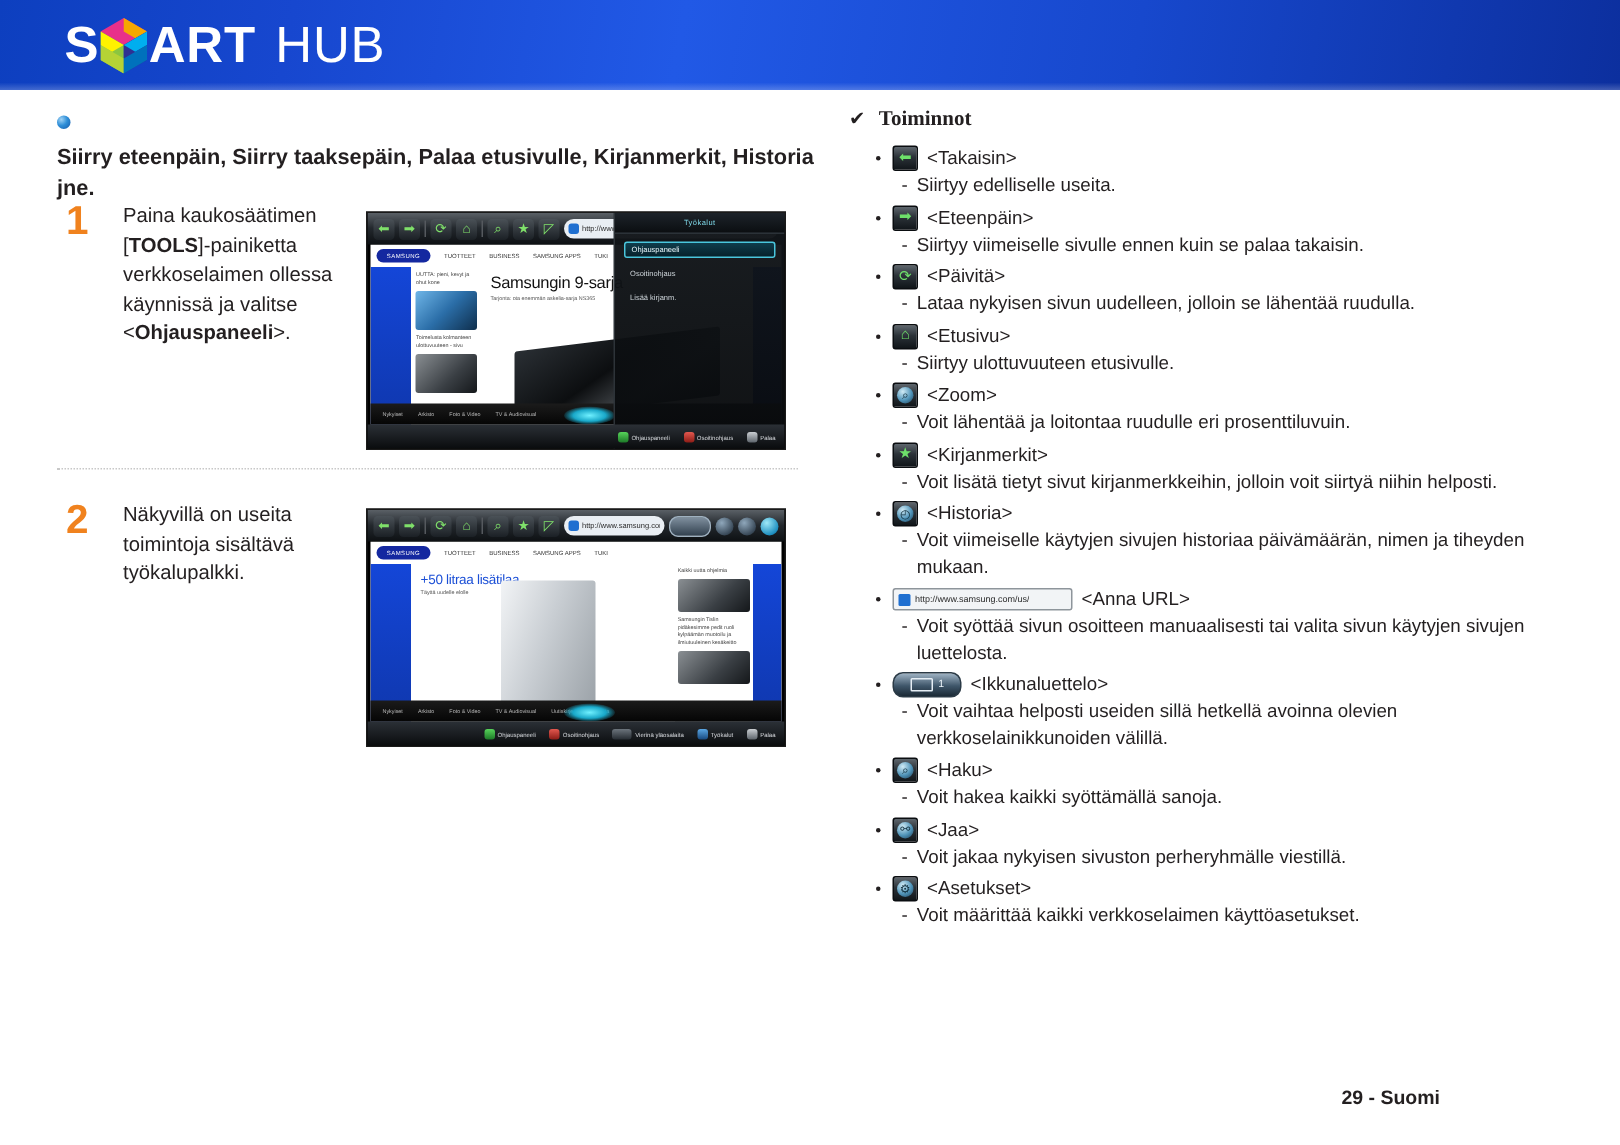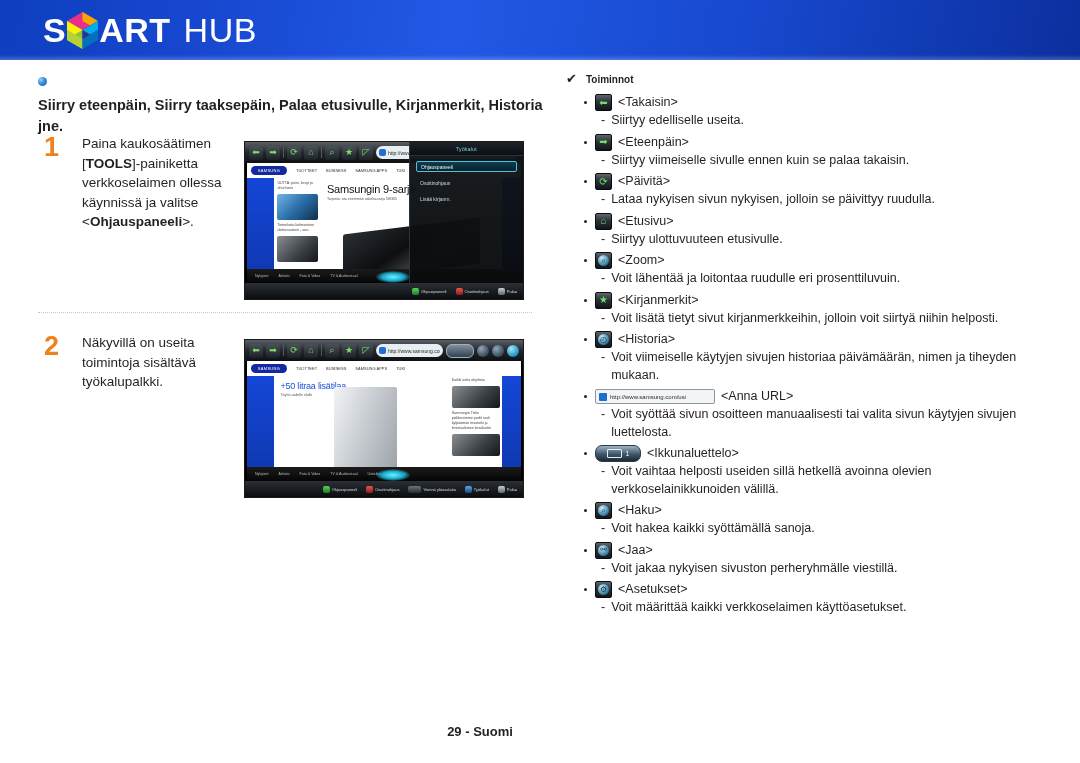--- a/index.html
+++ b/index.html
@@ -178,21 +178,21 @@
   }
   .tools-item.sel{
     background:linear-gradient(180deg,#0e3d4c 0%,#07212b 100%);
     border:1px solid #49c6dd;border-radius:2px;color:#eaf7fb;
   }
 
   
   .rcol{position:absolute;left:566px;top:72px;width:478px;}
   .rhead{display:flex;gap:9px;align-items:baseline;margin-bottom:9px;}
   .check{font-size:13px;color:#231f20;line-height:1;}
-  .rhead-title{font-size:10px;font-weight:600;color:#231f20;}
+  .rhead-title{font-size:14px;font-weight:600;color:#231f20;font-family:Liberation Serif, serif;}
 
   .feat{margin:0 0 0 18px;}
   .feat-row{display:flex;align-items:center;gap:6px;margin-top:2px;}
   .feat-dot{width:3px;height:3px;border-radius:50%;background:#231f20;flex:none;margin-right:2px;}
   .feat-label{font-size:12.5px;color:#231f20;line-height:17px;}
   .feat-desc{
     display:flex;gap:6px;font-size:12.5px;color:#231f20;line-height:17.5px;
     margin:1px 0 4px 17px;
   }
   .feat-desc .dash{flex:none;}
@@ -222,21 +222,21 @@
   .ic-win{
     width:44px;height:15px;border-radius:7px;flex:none;
     background:linear-gradient(180deg,#9fb3c4 0%,#3f566a 55%,#1b2a36 100%);
     border:1px solid #2b3a46;display:flex;align-items:center;justify-content:center;gap:4px;
   }
   .ic-win .box{width:13px;height:7px;border:1px solid #e6eef5;border-radius:1px;}
   .ic-win .n{font-size:7px;color:#eef5fb;line-height:1;}
 
   
   .footer{
-    position:absolute;left:0;bottom:24px;width:960px;text-align:center;
+    position:absolute;left:0;bottom:24px;width:960px;text-align:right;
     font-size:13px;font-weight:bold;color:#231f20;
   }
 </style>
 </head>
 <body>
 
 <div class="header">
   <div class="logo">
     <span class="logo-text bold">S</span>
     <span class="cube">
@@ -452,21 +452,21 @@
         <span class="txt">Siirtyy viimeiselle sivulle ennen kuin se palaa takaisin.</span>
       </div>
 
     <div class="feat-row">
       <i class="feat-dot"></i>
       <span class="ic">⟳</span>
       <span class="feat-label">&lt;Päivitä&gt;</span>
     </div>
     <div class="feat-desc">
         <span class="dash">-</span>
-        <span class="txt">Lataa nykyisen sivun nykyisen, jolloin se päivittyy ruudulla.</span>
+        <span class="txt">Lataa nykyisen sivun uudelleen, jolloin se lähentää ruudulla.</span>
       </div>
 
     <div class="feat-row">
       <i class="feat-dot"></i>
       <span class="ic">⌂</span>
       <span class="feat-label">&lt;Etusivu&gt;</span>
     </div>
     <div class="feat-desc">
         <span class="dash">-</span>
         <span class="txt">Siirtyy ulottuvuuteen etusivulle.</span>

